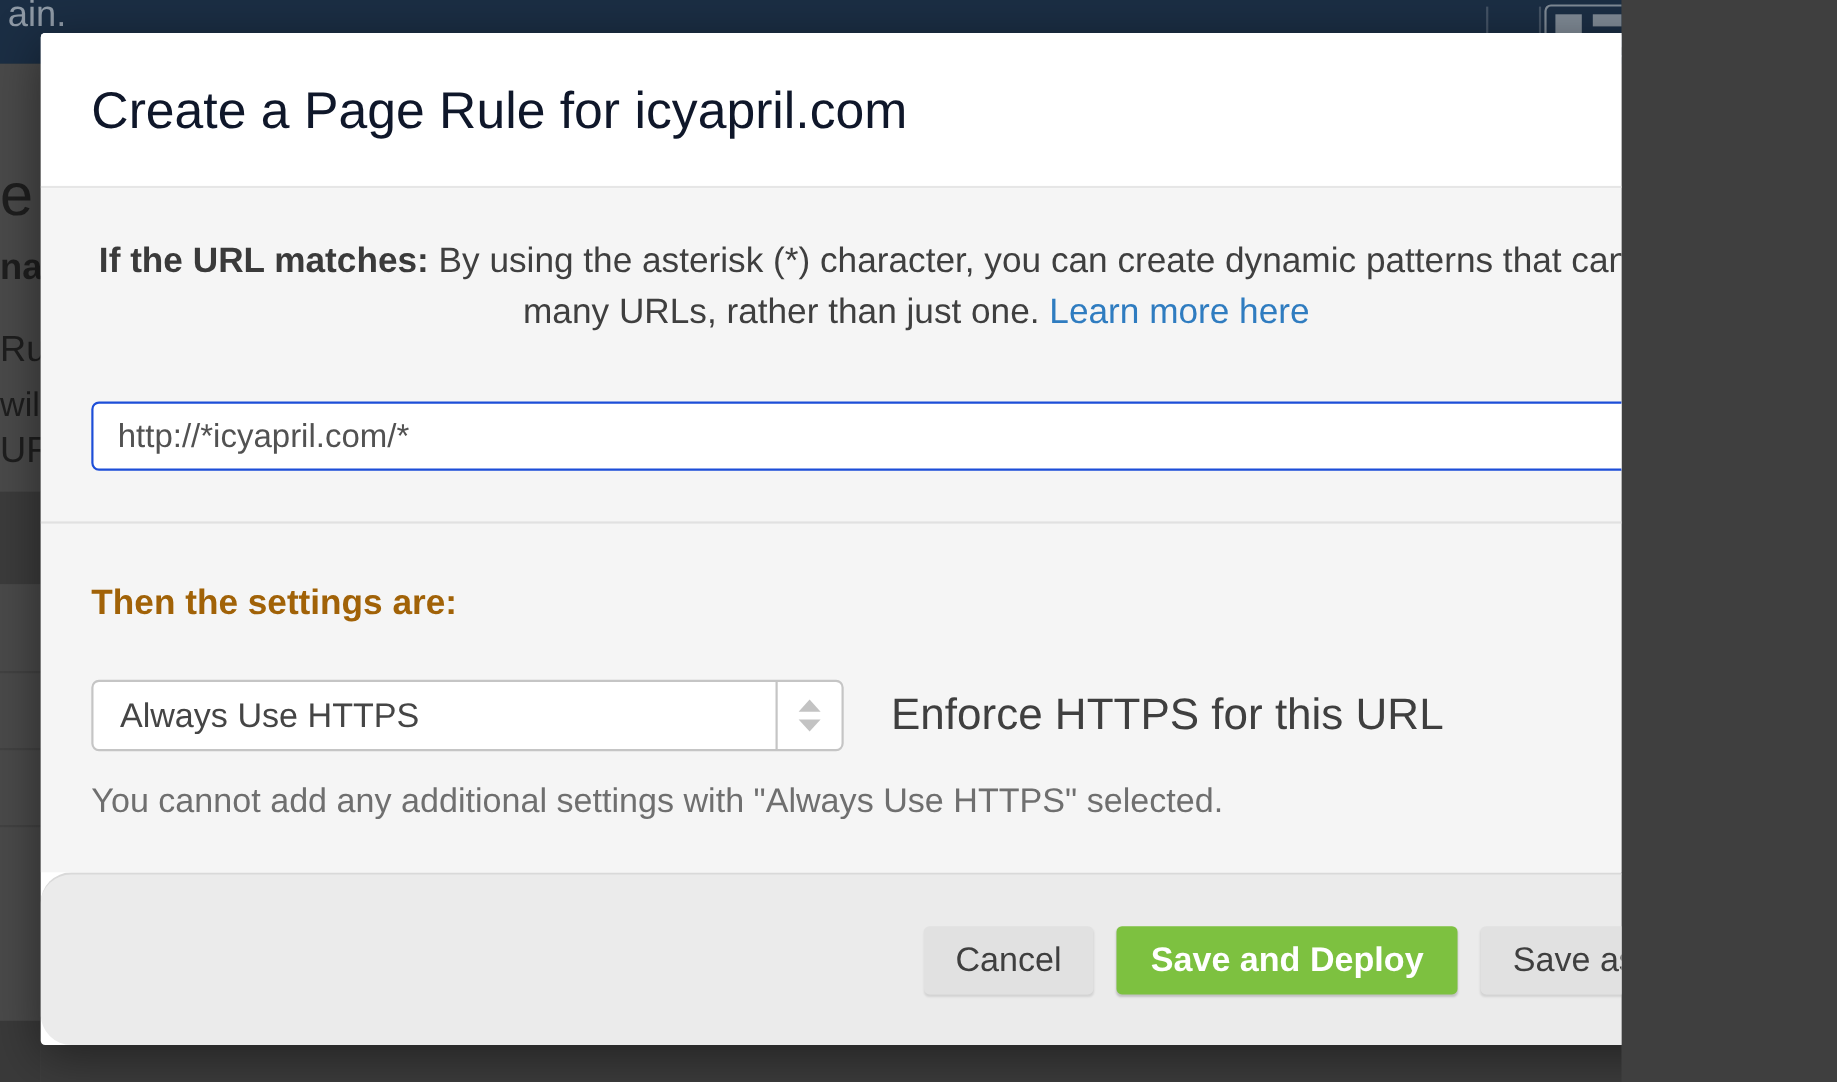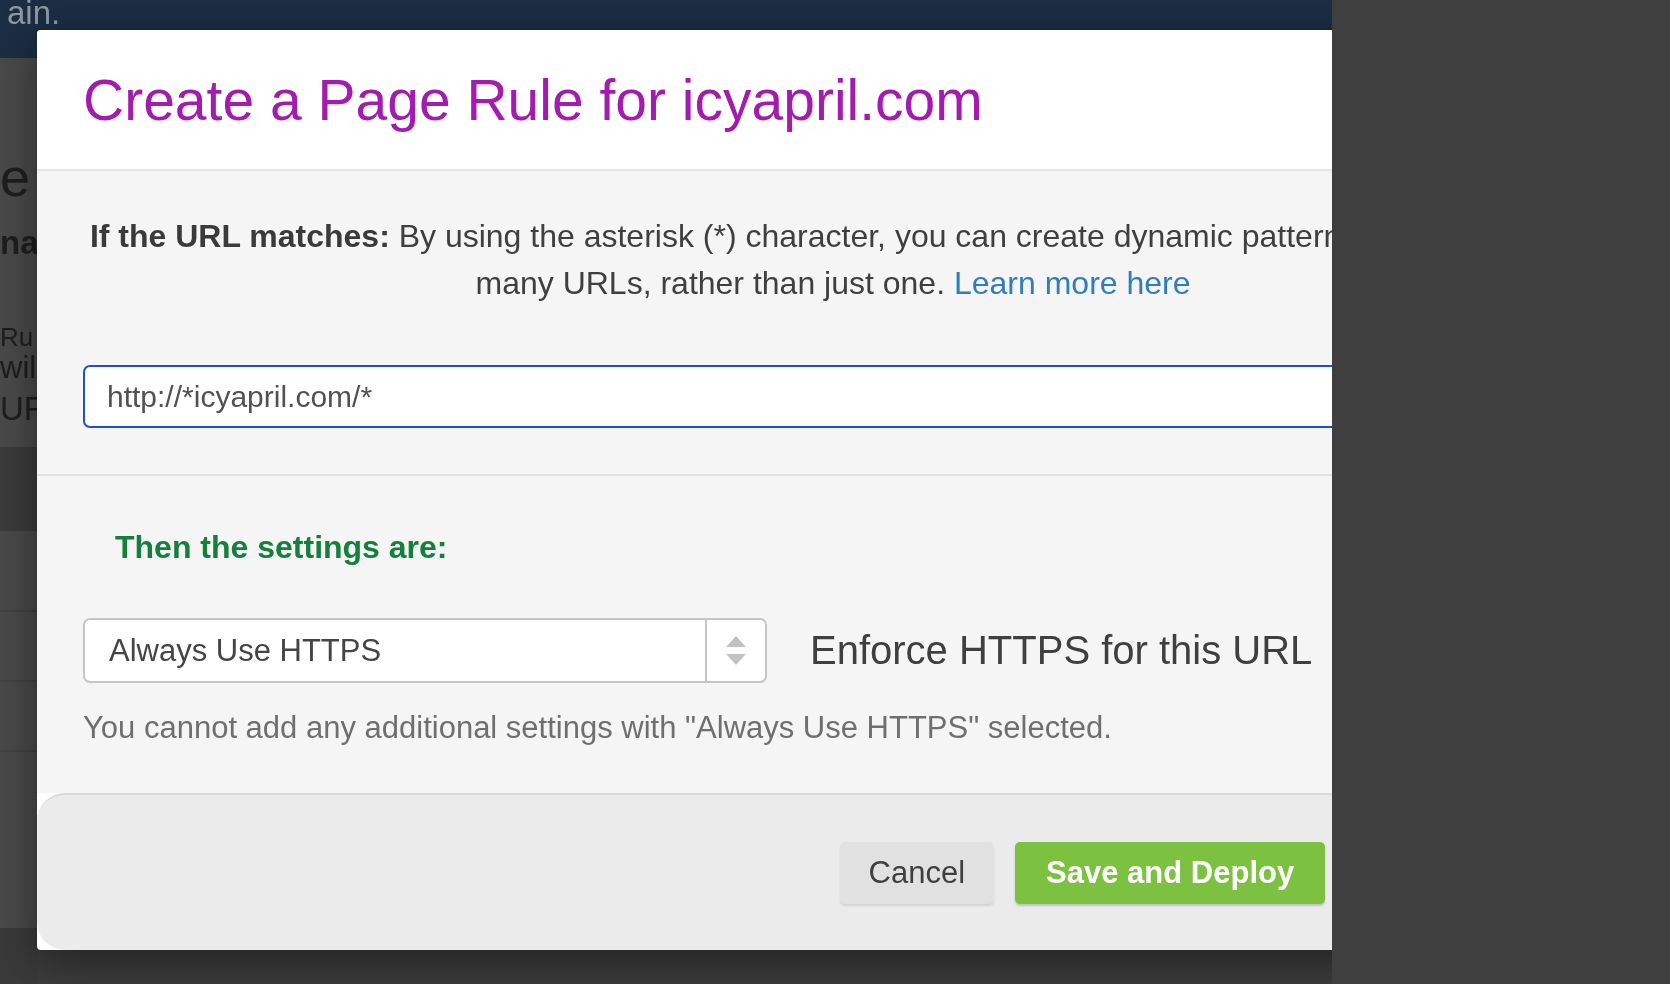--- a/index.html
+++ b/index.html
@@ -1,17 +1,17 @@
 <!DOCTYPE html>
 <html><head>
 <meta charset="utf-8">
 <style>
   html,body{margin:0;padding:0;background:#3f3f3f;}
   #stage{
-    position:relative;width:1332px;height:984px;overflow:hidden;
+    position:relative;width:1474px;height:984px;overflow:hidden;
     background:#3f3f3f;font-family:"Liberation Sans",sans-serif;
     -webkit-font-smoothing:antialiased;
   }
   
   .bg-topbar{position:absolute;top:0;left:0;width:1670px;height:58px;background:#1b2e44;}
   .bg-topbar-text{position:absolute;top:-6px;left:7px;font-size:33px;color:#8f9aa6;}
   .bg-sep{position:absolute;top:6px;width:2px;height:46px;background:rgba(255,255,255,0.18);}
   .bg-appicon{position:absolute;top:4px;left:1404px;width:86px;height:48px;
     border:2px solid #7f8a95;border-radius:6px;box-sizing:border-box;}
   .bg-appicon .sq{position:absolute;left:8px;top:7px;width:24px;height:30px;background:#7f8a95;}
@@ -35,36 +35,36 @@
   .modal{
     position:absolute;left:37px;top:30px;width:1600px;height:920px;
     background:#ffffff;border-radius:4px;overflow:hidden;
     box-shadow:0 10px 45px rgba(0,0,0,0.45);
     display:flex;flex-direction:column;
   }
   .modal-header{
     height:141px;flex:0 0 141px;display:flex;align-items:center;
     padding:0 46px;border-bottom:2px solid #e6e6e6;background:#fff;box-sizing:border-box;
   }
-  .modal-title{font-size:57px;font-weight:400;color:#a21caf;}
+  .modal-title{font-size:47px;font-weight:400;color:#0f172a;}
   .modal-close{
     margin-left:auto;border:none;background:none;cursor:pointer;
     font-size:46px;line-height:46px;color:#8a8a8a;padding:0;font-family:inherit;
   }
   .modal-body{flex:1;background:#f5f5f5;padding:42px 46px 0;box-sizing:border-box;}
   .url-text{font-size:32px;line-height:47px;color:#3f3f3f;max-width:1500px;text-align:center;}
   .url-text b{font-weight:700;color:#3a3a3a;}
   .url-text a{color:#2f7cc0;text-decoration:none;}
   .url-input{
     display:block;margin-top:58px;width:100%;height:63px;box-sizing:border-box;
     border:2px solid #1d4ed8;border-radius:7px;background:#fff;
     padding:0 22px;font-size:30px;color:#525252;font-family:inherit;outline:none;
   }
   .section-divider{margin:46px -46px 0;height:2px;background:#e1e1e1;border:none;}
-  .settings-heading{margin-top:53px;font-size:32px;font-weight:700;color:#15803d;margin-left:32px;}
+  .settings-heading{margin-top:53px;font-size:32px;font-weight:700;color:#a16207;}
   .settings-row{margin-top:52px;display:flex;align-items:center;justify-content:center;}
   .setting-select{
     width:684px;height:65px;box-sizing:border-box;background:#fff;
     border:2px solid #c5c5c5;border-radius:7px;display:flex;align-items:center;cursor:pointer;
   }
   .setting-select-value{flex:1;padding-left:24px;font-size:31px;color:#454545;}
   .stepper{width:58px;align-self:stretch;border-left:2px solid #c5c5c5;
     display:flex;flex-direction:column;align-items:center;justify-content:center;gap:7px;}
   .tri-up{width:0;height:0;border-left:10px solid transparent;border-right:10px solid transparent;border-bottom:11px solid #c3c3c3;}
   .tri-down{width:0;height:0;border-left:10px solid transparent;border-right:10px solid transparent;border-top:11px solid #c3c3c3;}
@@ -99,21 +99,21 @@
     <span class="bg-appicon">
       <span class="sq"></span>
       <span class="bar" style="top:7px;"></span>
       <span class="bar" style="top:26px;"></span>
     </span>
   </div>
 
   <div class="bg-left">
     <span class="frag" style="top:88px;font-size:54px;">e</span>
     <span class="frag" style="top:166px;font-size:33px;font-weight:700;">nav</span>
-    <span class="frag" style="top:264px;font-size:26px;">Ru</span>
+    <span class="frag" style="top:240px;font-size:33px;">Ru</span>
     <span class="frag" style="top:292px;font-size:31px;">will</span>
     <span class="frag" style="top:332px;font-size:33px;">UR</span>
     <span class="band-header"></span>
     <span class="rowline" style="top:552px;"></span>
     <span class="rowline" style="top:622px;"></span>
     <span class="rowline" style="top:692px;"></span>
     <span class="band-bottom"></span>
   </div>
 
   <div class="bg-right">

